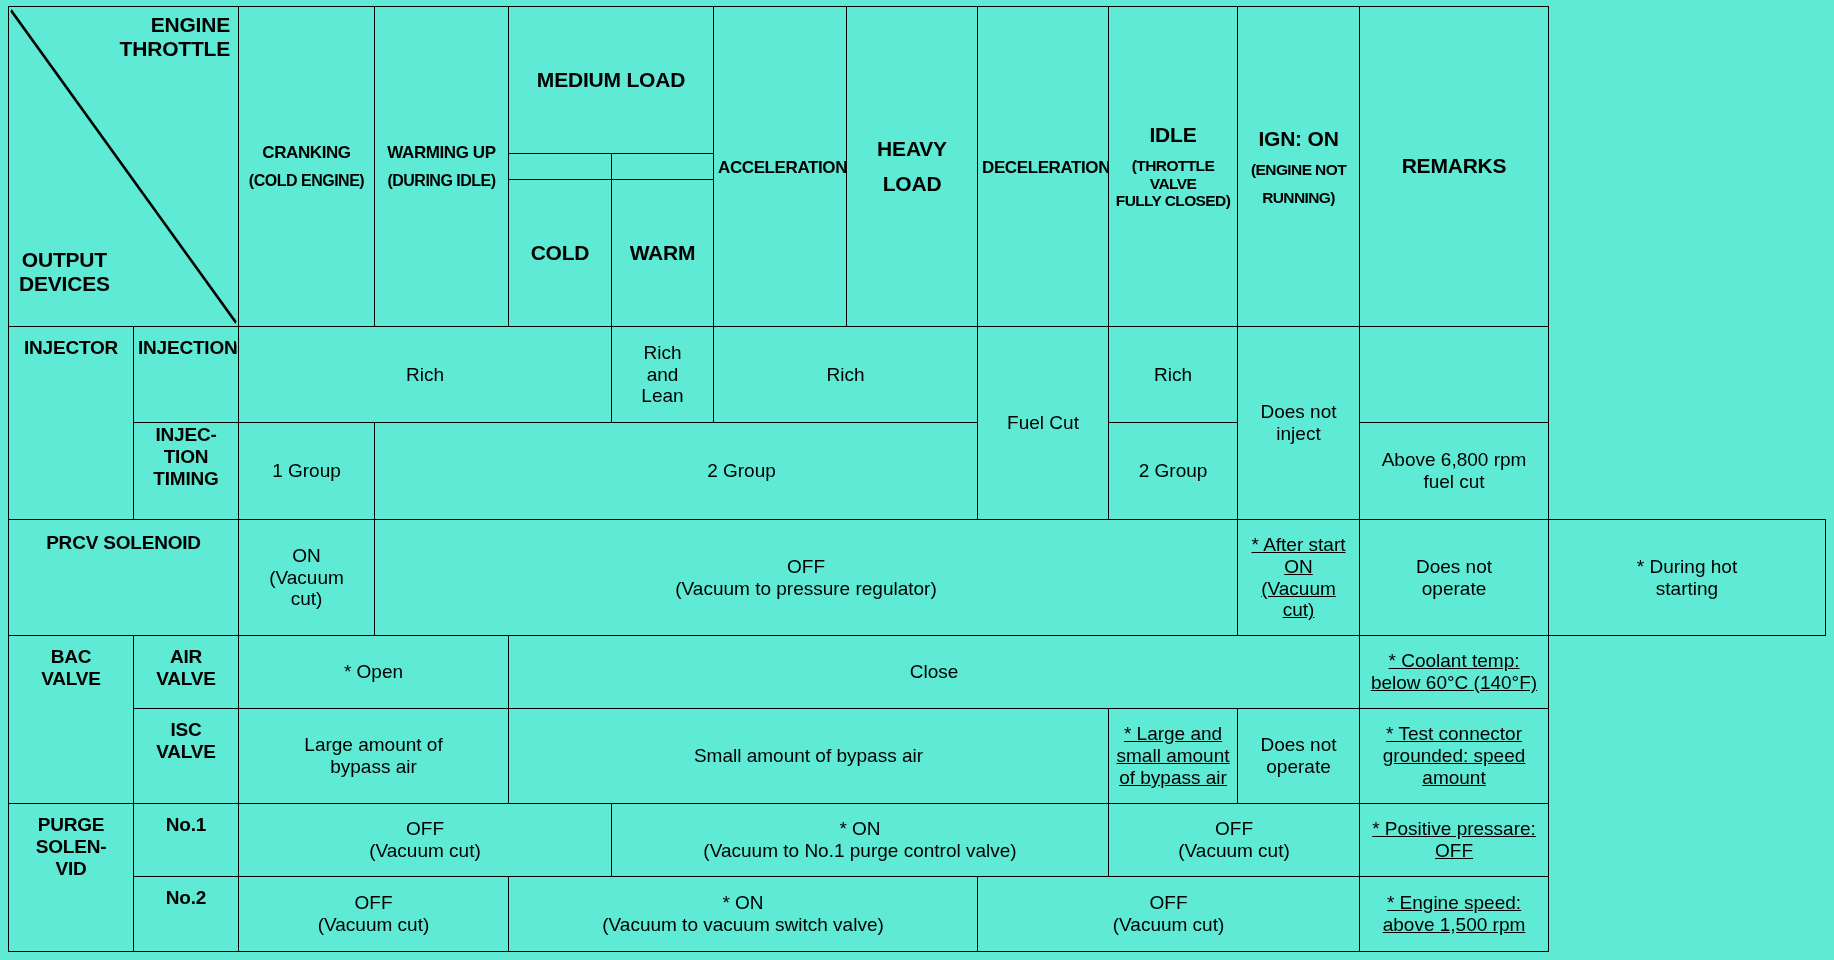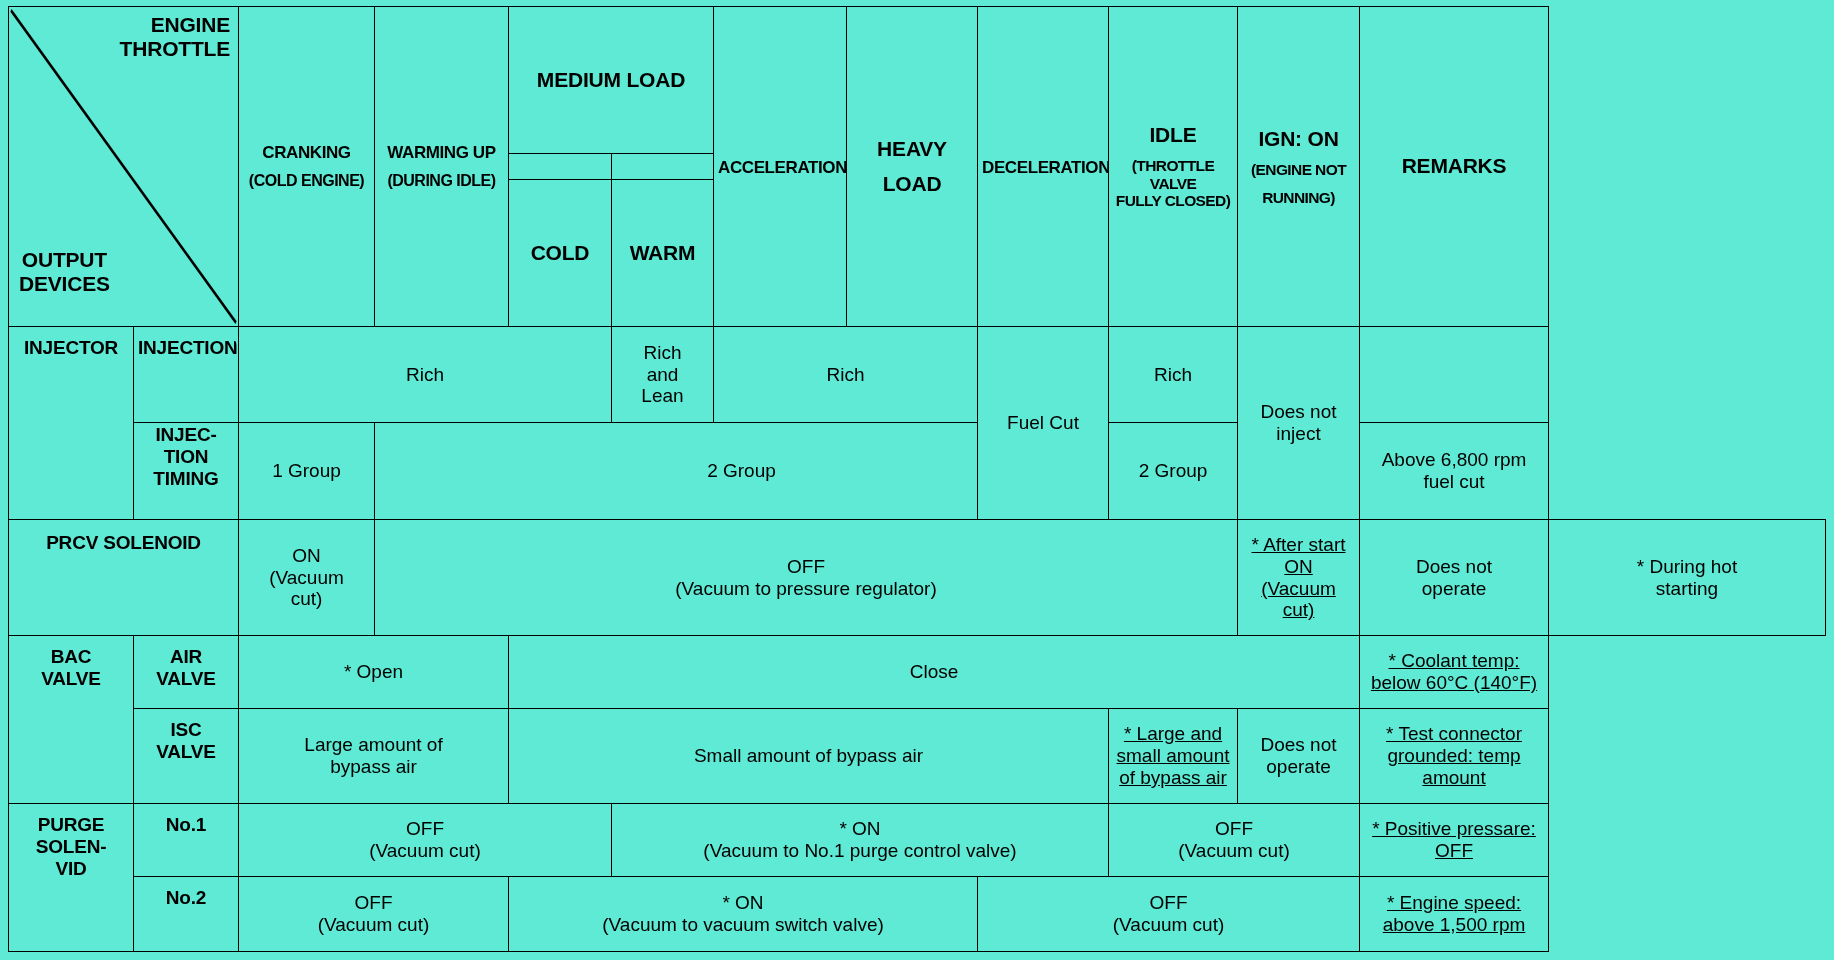--- a/index.html
+++ b/index.html
@@ -341,21 +341,21 @@
         <span class="stack">* Large and</span>
         <span class="stack">small amount</span>
         <span class="stack">of bypass air</span>
       </td>
       <td class="cell">
         <span class="stack">Does not</span>
         <span class="stack">operate</span>
       </td>
       <td class="dbl-l orr cell-sm">
         <span class="stack">* Test connector</span>
-        <span class="stack">grounded: temp</span>
+        <span class="stack">grounded: speed</span>
         <span class="stack">amount</span>
       </td>
     </tr>
 
     <tr style="height:73px">
       <td class="ol rowlabel thick-t" rowspan="2" style="vertical-align:top;padding-top:10px">
         <span class="stack">PURGE</span>
         <span class="stack">SOLEN-</span>
         <span class="stack">VID</span>
       </td>

